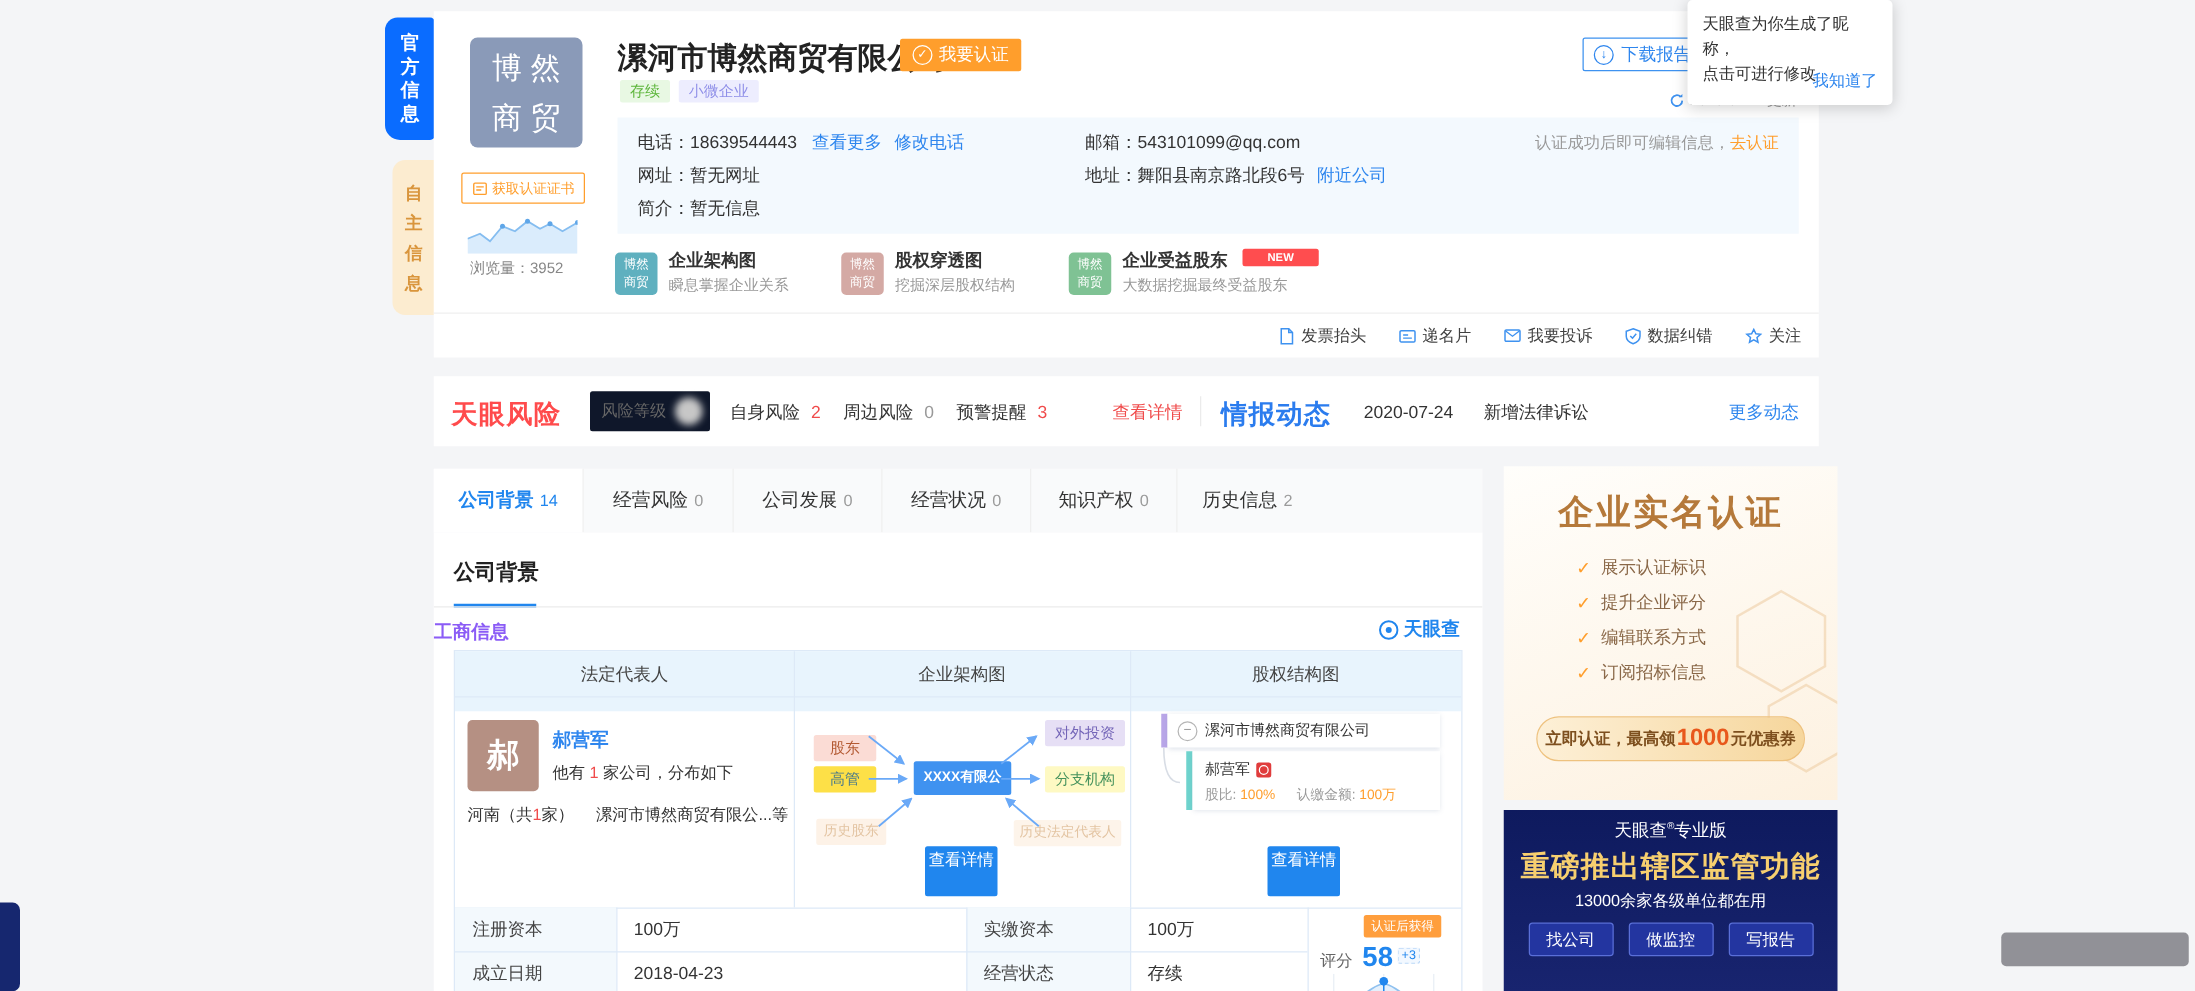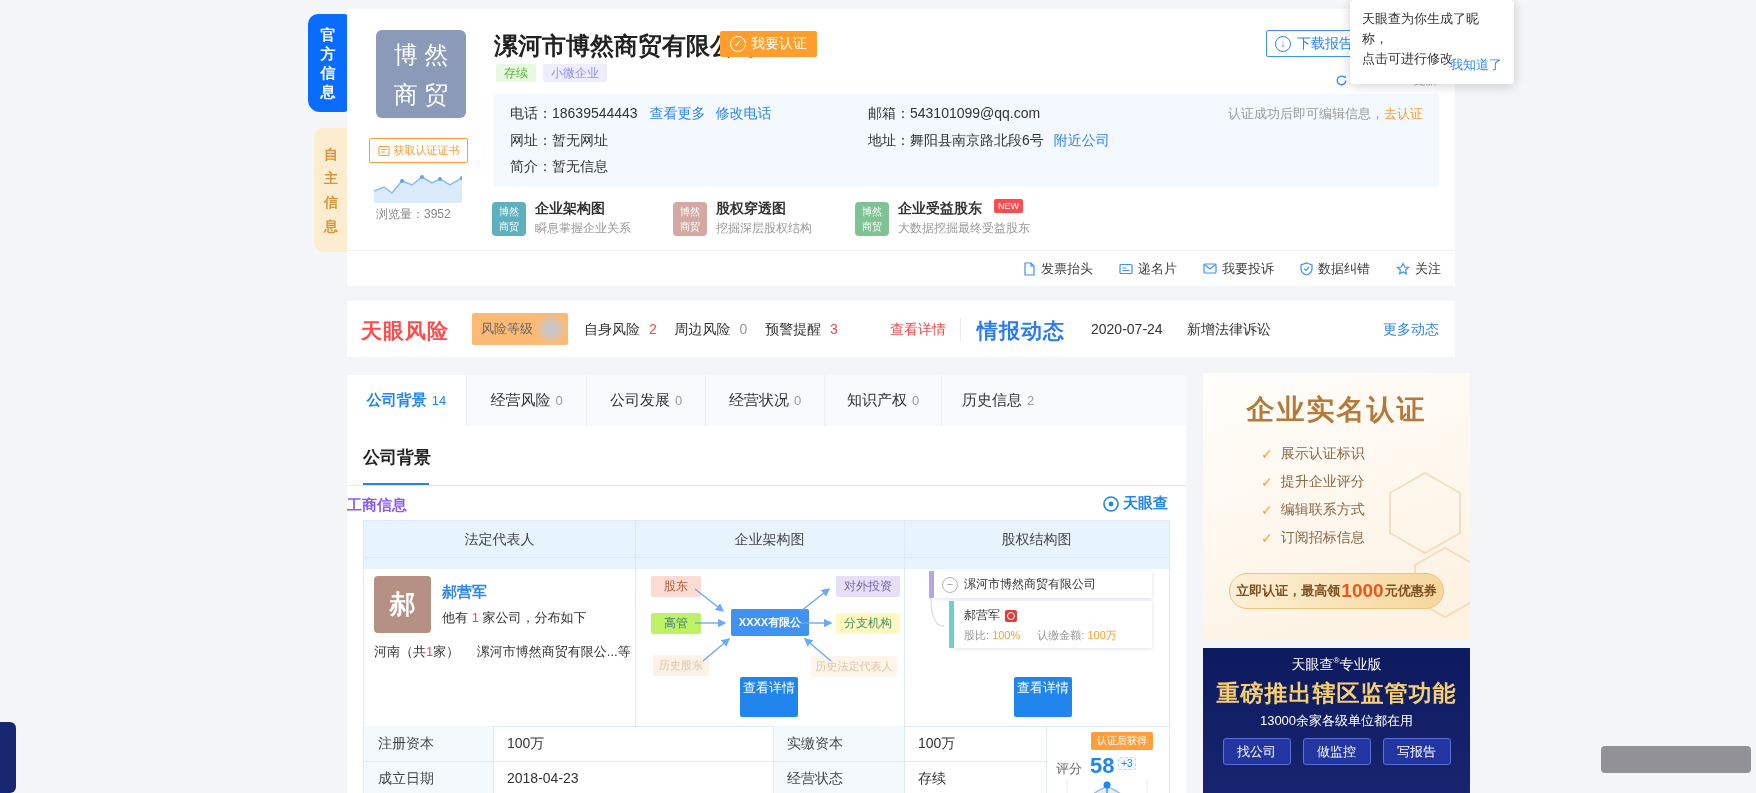--- a/index.html
+++ b/index.html
@@ -137,21 +137,21 @@
         <div>商贸</div>
     </div>
     <div class="feature-title" style="left:369px;top:191px;">股权穿透图</div>
     <div class="feature-sub" style="left:369px;top:211px;">挖掘深层股权结构</div>
 
     <div class="mini-logo" style="left:508px;top:193px;background:#7fc294;">
       <div>博然</div>
         <div>商贸</div>
     </div>
     <div class="feature-title" style="left:551px;top:191px;">企业受益股东</div>
-    <span class="abs" style="left:647px;top:190px;background:#ff4d4f;color:#fff;font-size:9px;font-weight:normal;border-radius:2px;padding:2px 4px;">NEW</span>
+    <span class="abs" style="left:647px;top:190px;background:#ff4d4f;color:#fff;font-size:9px;font-weight:bold;border-radius:2px;padding:2px 20px;">NEW</span>
     <div class="feature-sub" style="left:551px;top:211px;">大数据挖掘最终受益股东</div>
 
     <div class="abs" style="left:0;top:241px;width:1108px;height:1px;background:#f0f0f0;"></div>
     <div class="abs" style="left:0;top:242px;width:1094px;height:35px;display:flex;align-items:center;justify-content:flex-end;">
       <span class="action-item">
         <svg width="13" height="14" viewBox="0 0 13 14">
           <path d="M2 1h6l3 3v9H2z" fill="none" stroke="#3e92f0" stroke-width="1.2"></path>
             <path d="M8 1v3h3" fill="none" stroke="#3e92f0" stroke-width="1.2"></path>
         </svg>
         <span>发票抬头</span>
@@ -181,21 +181,21 @@
         <svg width="14" height="14" viewBox="0 0 14 14">
           <path d="M7 1.5 8.7 5l3.8.4-2.9 2.6.8 3.8L7 9.9l-3.4 1.9.8-3.8L1.5 5.4 5.3 5z" fill="none" stroke="#3e92f0" stroke-width="1.2"></path>
         </svg>
         <span>关注</span>
       </span>
     </div>
   </div>
 
   <div class="card" style="left:347px;top:301px;width:1108px;height:56px;">
     <div class="abs bold" style="left:14px;top:16px;font-size:21px;color:#ff4b4c;letter-spacing:1px;">天眼风险</div>
-    <div class="abs" style="left:125px;top:12px;width:96px;height:32px;background:#fdba74;border-radius:2px;display:flex;align-items:center;gap:7px;padding-left:9px;box-sizing:border-box;">
+    <div class="abs" style="left:125px;top:12px;width:96px;height:32px;background:#0f172a;border-radius:2px;display:flex;align-items:center;gap:7px;padding-left:9px;box-sizing:border-box;">
       <span style="font-size:13px;color:#666;">风险等级</span>
       <span style="width:22px;height:22px;border-radius:50%;background:#c7c7c7;filter:blur(3px);display:inline-block;"></span>
     </div>
     <div class="abs" style="left:237px;top:20px;white-space:nowrap;">
       <span>自身风险</span>
       <span class="red" style="margin:0 14px 0 5px;">2</span>
       <span>周边风险</span>
       <span class="gray" style="margin:0 14px 0 5px;">0</span>
       <span>预警提醒</span>
       <span class="red" style="margin-left:5px;">3</span>
@@ -264,22 +264,22 @@
                   font-size:26px;font-weight:bold;text-align:center;line-height:57px;">郝</div>
       <div class="abs link bold" style="left:78px;top:62px;font-size:15px;">郝营军</div>
       <div class="abs" style="left:78px;top:88px;font-size:13px;white-space:nowrap;">
         <span>他有 </span><span class="red">1</span><span> 家公司，分布如下</span>
       </div>
       <div class="abs" style="left:10px;top:122px;font-size:13px;white-space:nowrap;">
         <span>河南（共</span><span class="red">1</span><span>家）</span>
         <span style="margin-left:14px;cursor:pointer;">漯河市博然商贸有限公...等</span>
       </div>
 
-      <div class="node" style="left:287px;top:55px;width:38px;background:#fbdcd5;color:#b35a33;">股东</div>
-      <div class="node" style="left:287px;top:92px;width:38px;background:#bef264;color:#4a7a8a;">高管</div>
+      <div class="node" style="left:287px;top:67px;width:38px;background:#fbdcd5;color:#b35a33;">股东</div>
+      <div class="node" style="left:287px;top:92px;width:38px;background:#fde047;color:#4a7a8a;">高管</div>
       <div class="node" style="left:289px;top:134px;width:44px;background:#fdf2e7;color:#e3c4a2;font-size:11px;">历史股东</div>
       <div class="node" style="left:367px;top:88px;width:66px;height:27px;line-height:27px;background:#3f92f0;color:#fff;font-weight:bold;font-size:11px;">XXXX有限公司</div>
       <div class="node" style="left:472px;top:55px;width:52px;background:#e6dff5;color:#7465b8;">对外投资</div>
       <div class="node" style="left:472px;top:92px;width:52px;background:#fef9c3;color:#47935d;">分支机构</div>
       <div class="node" style="left:447px;top:135px;width:82px;background:#fdf4ea;color:#e3c4a2;font-size:11px;padding:0 2px;">历史法定代表人</div>
       <svg class="abs" width="269" height="105" viewBox="0 0 269 105" style="left:271px;top:50px;">
         <defs>
           <marker id="ah" markerWidth="6" markerHeight="6" refX="5" refY="3" orient="auto">
             <path d="M0,0 L6,3 L0,6 Z" fill="#6aa9f7"></path>
           </marker>

